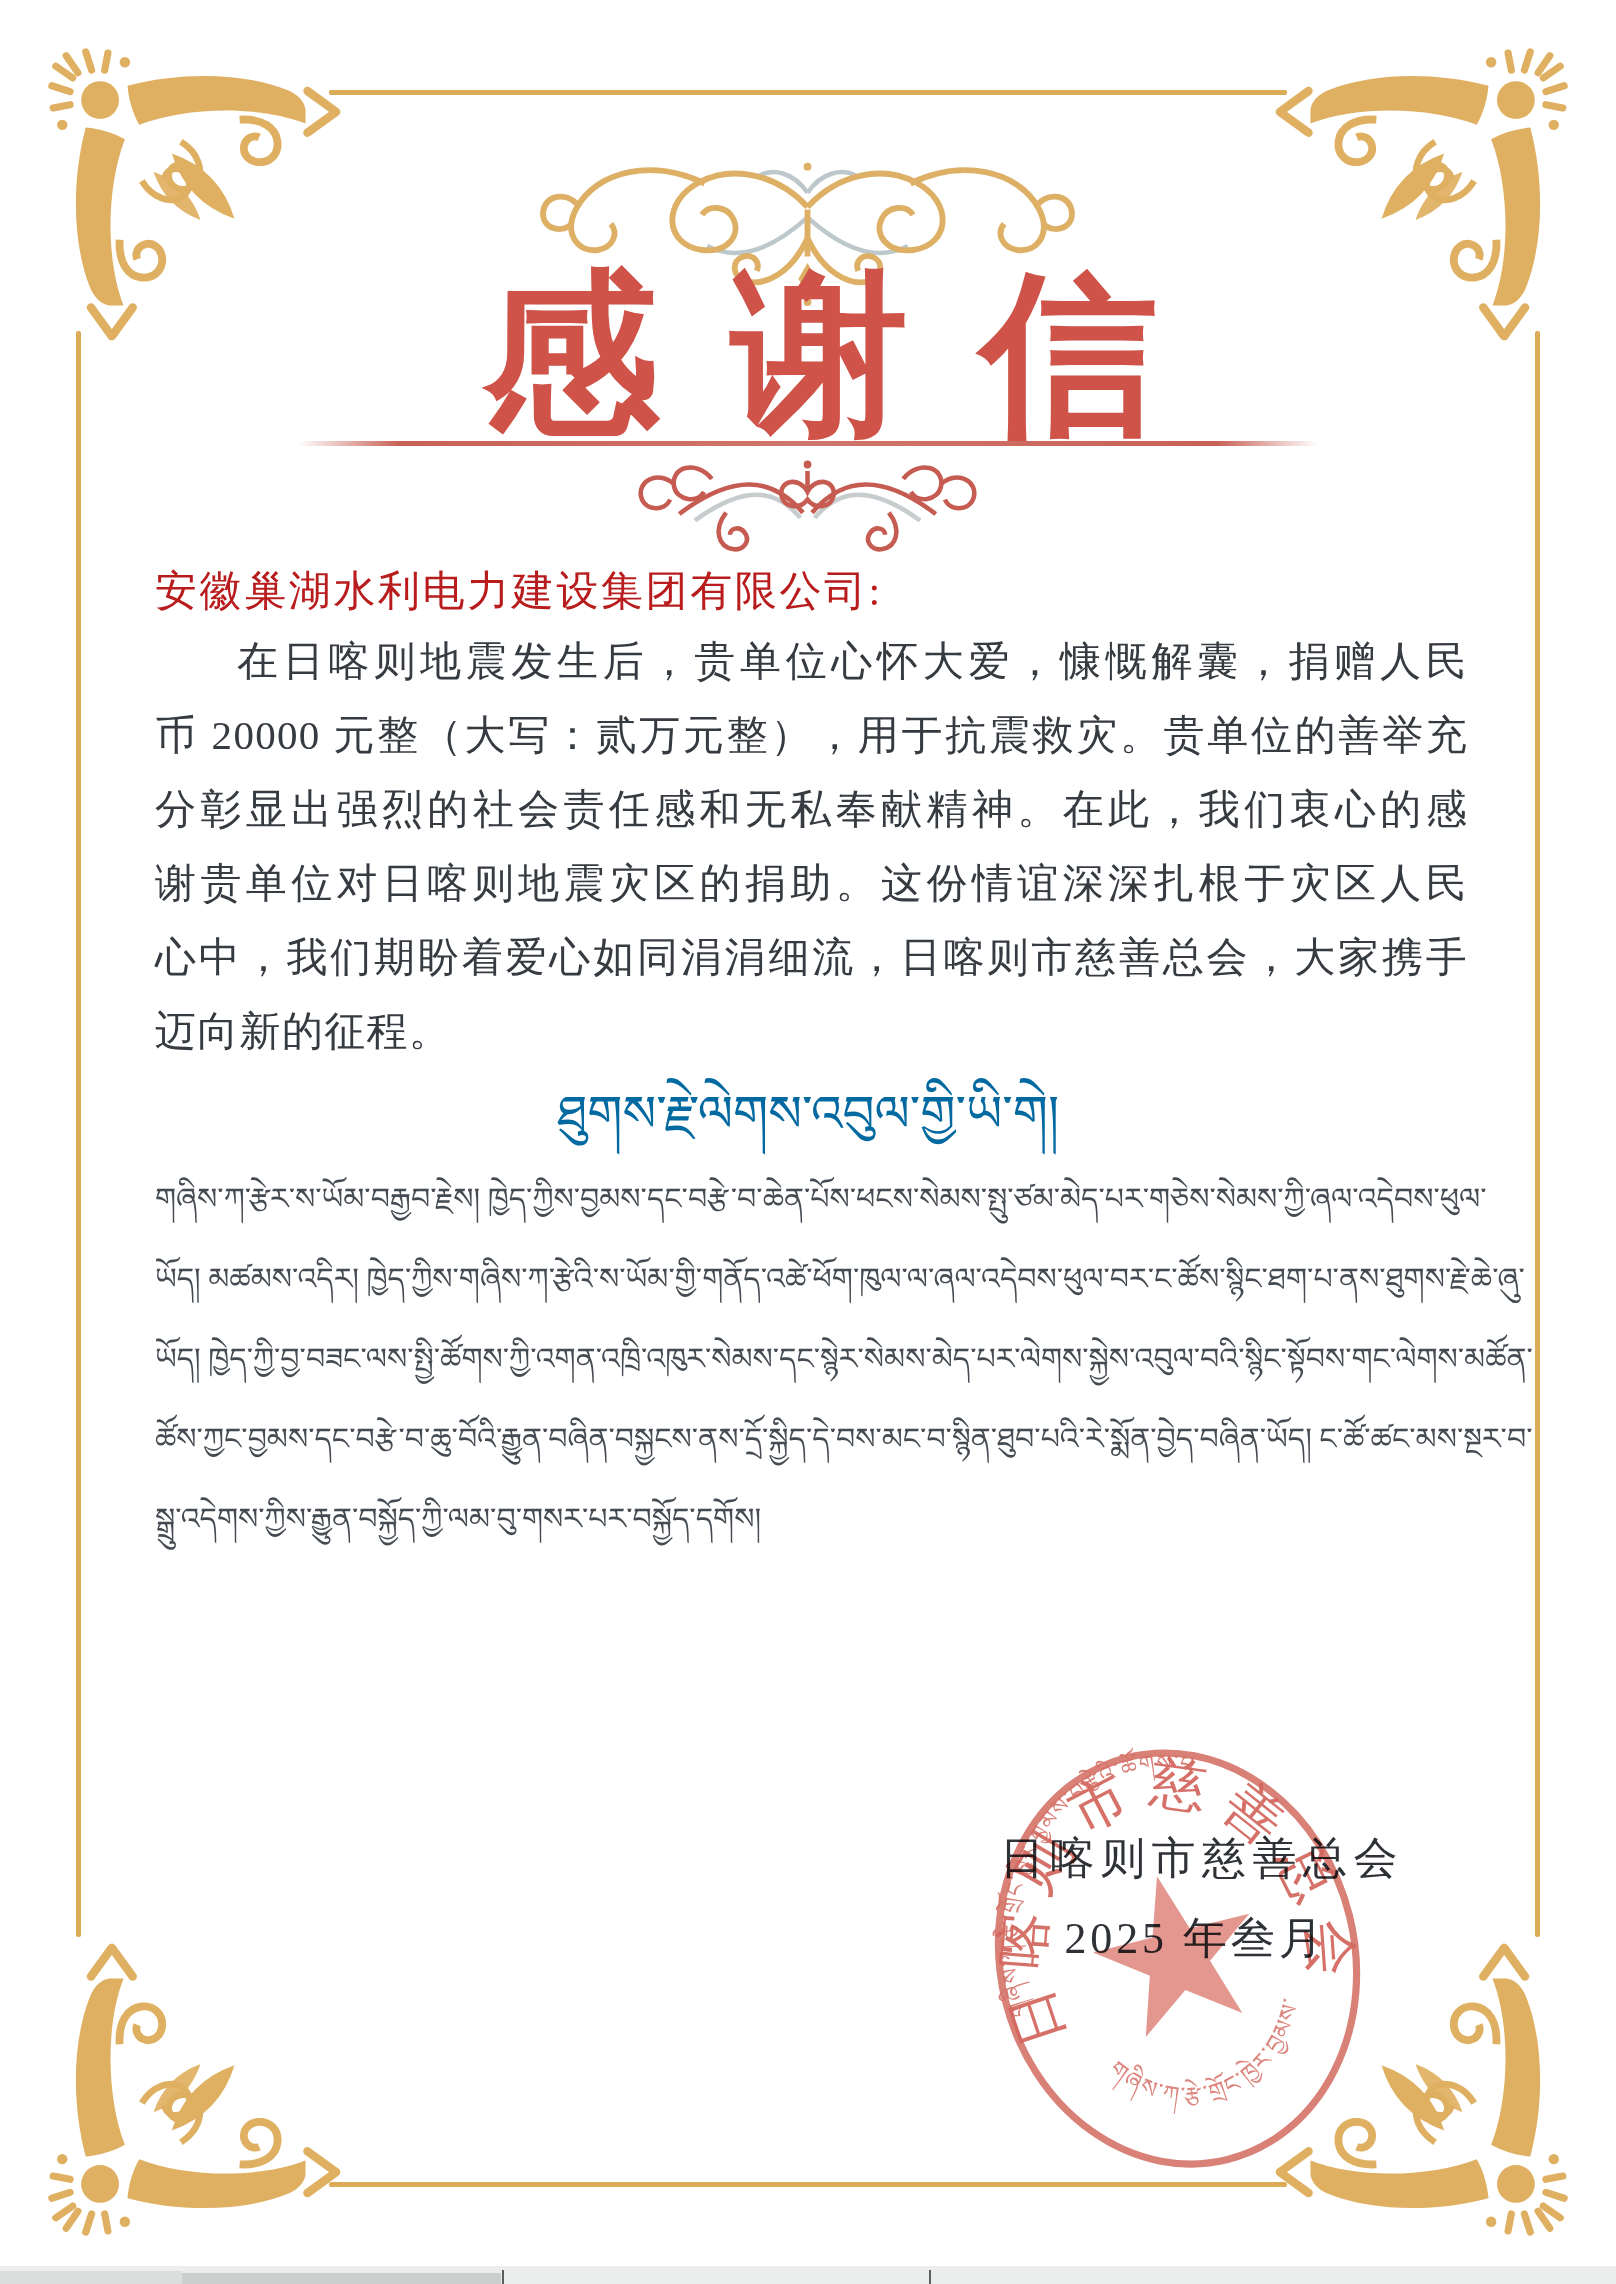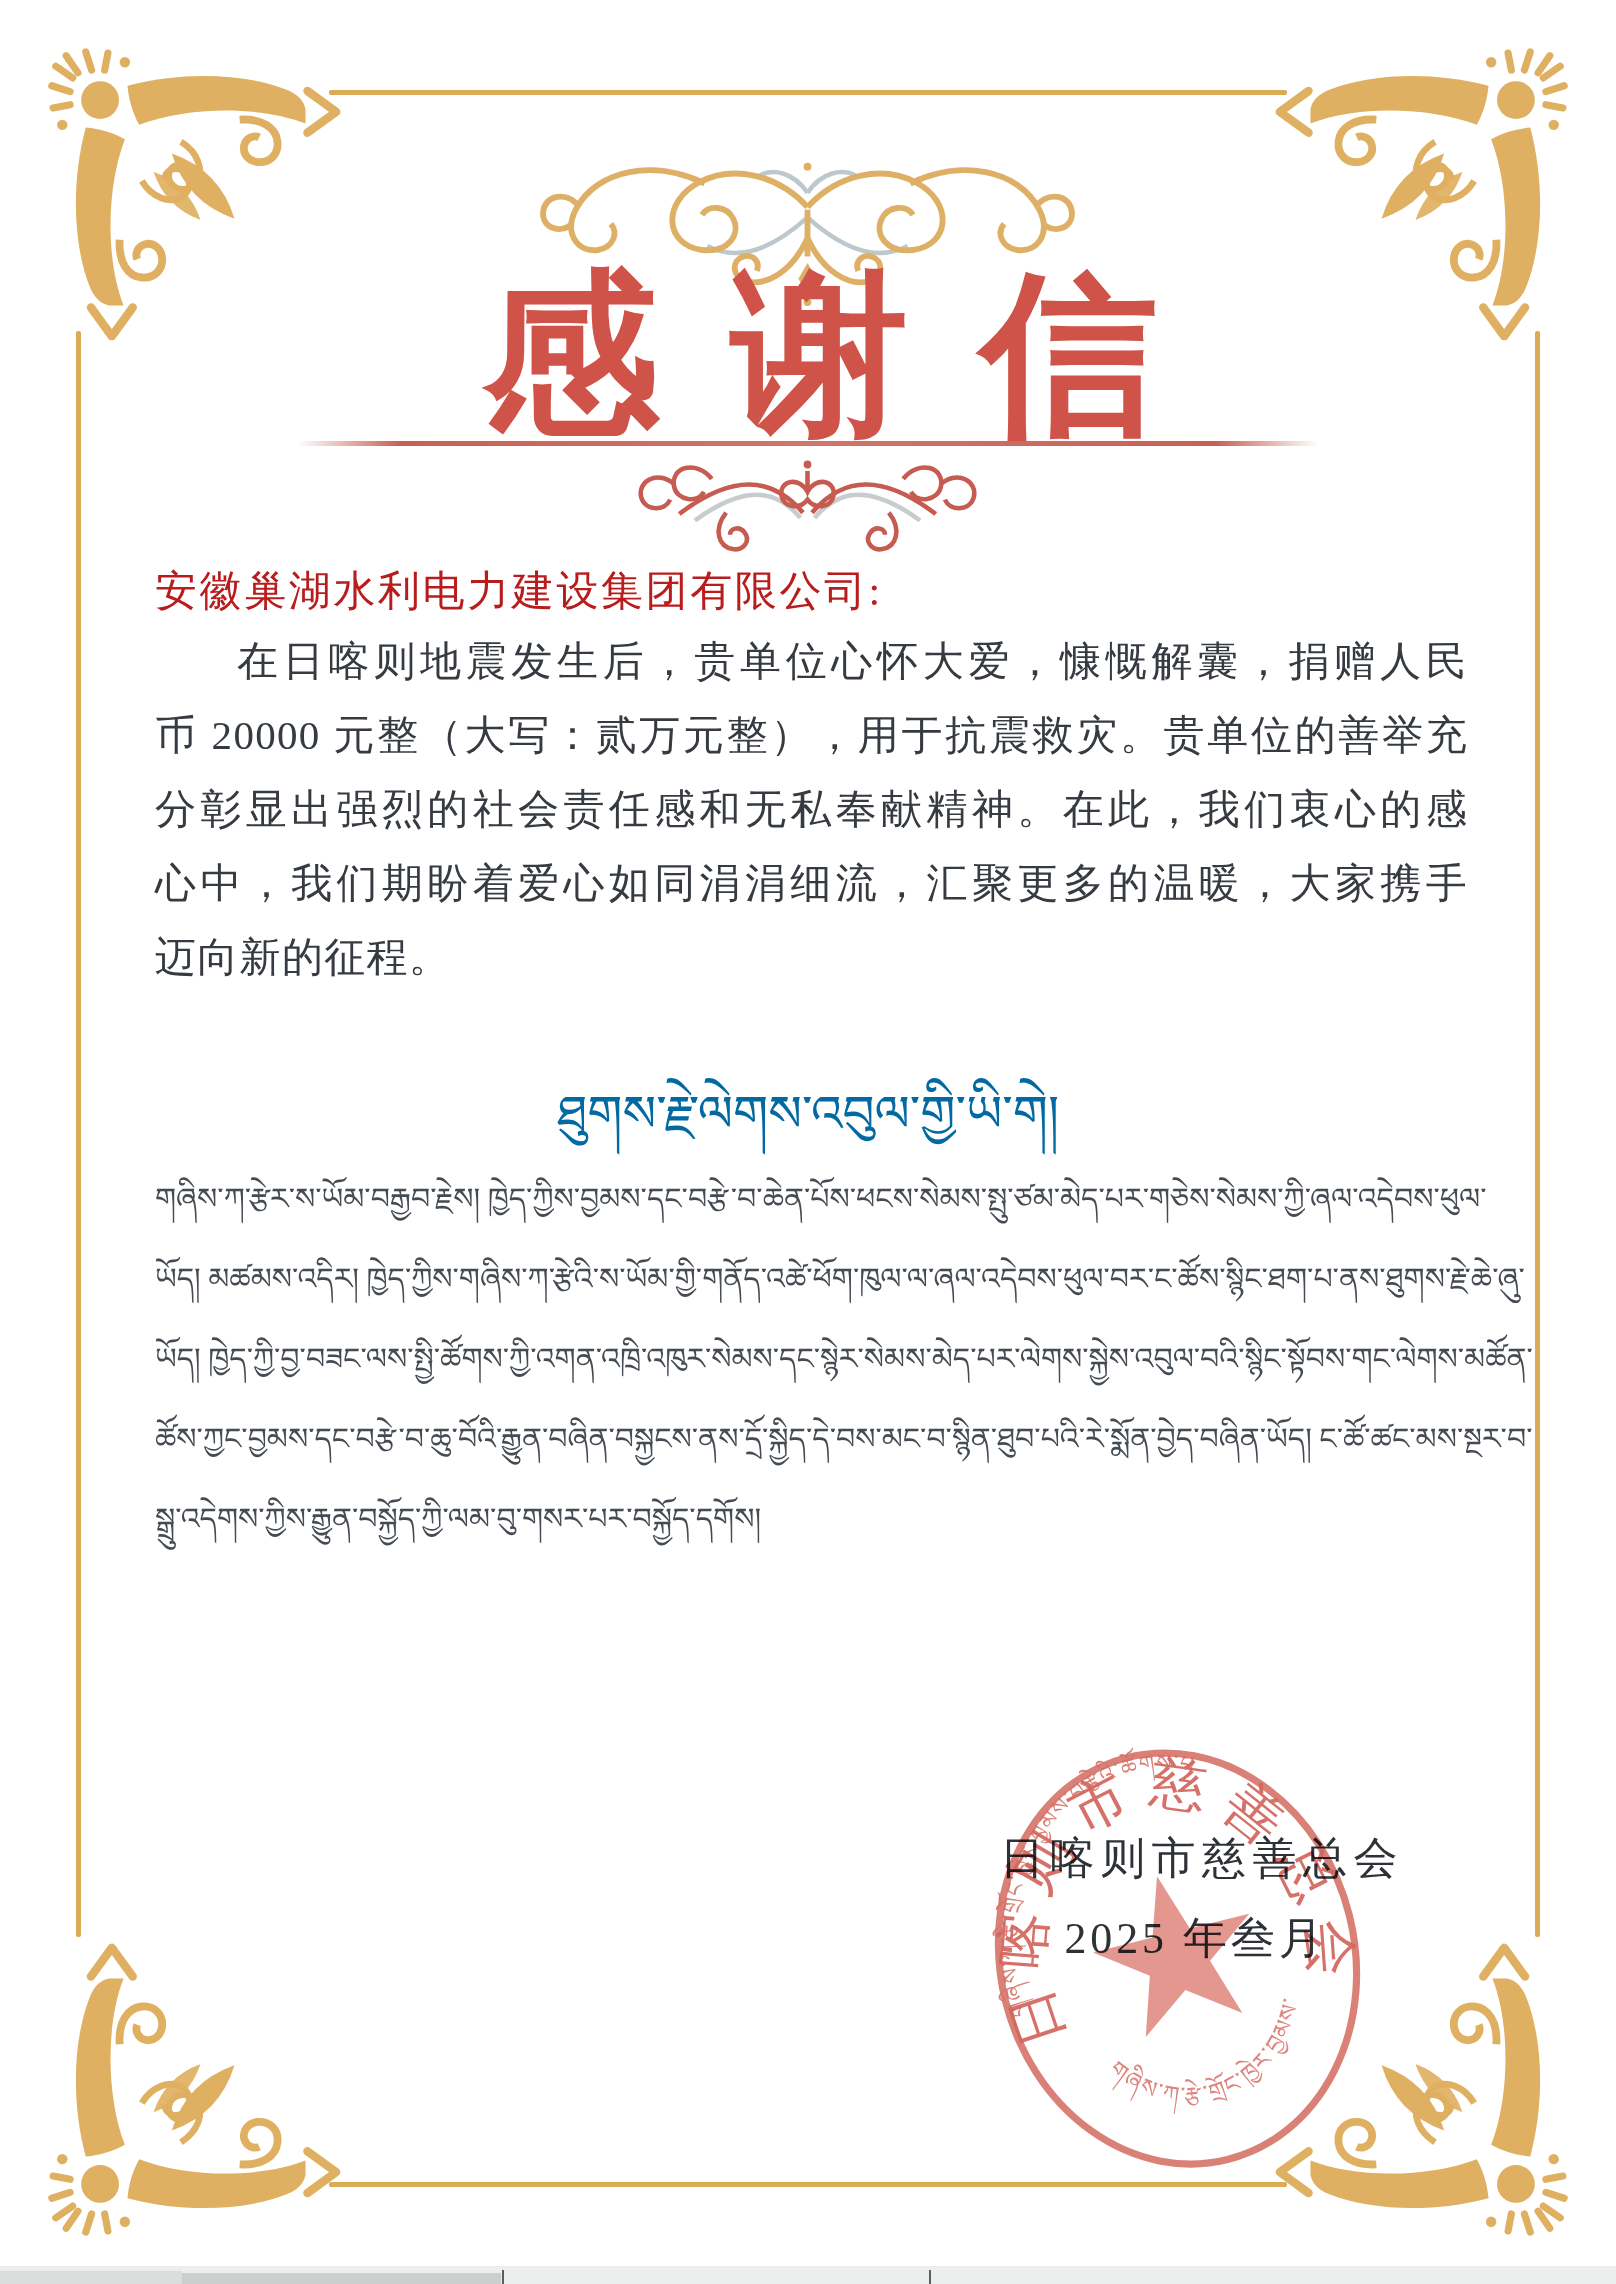--- a/index.html
+++ b/index.html
@@ -174,21 +174,22 @@
   </g>
   <circle cx="265" cy="22" r="6" fill="#c65b51"></circle>
 </svg>
 
 <div class="salutation">安徽巢湖水利电力建设集团有限公司:</div>
 
 <div class="body-block">
   <div class="body-line first">在日喀则地震发生后，贵单位心怀大爱，慷慨解囊，捐赠人民</div>
   <div class="body-line">币 20000 元整（大写：贰万元整），用于抗震救灾。贵单位的善举充</div>
   <div class="body-line">分彰显出强烈的社会责任感和无私奉献精神。在此，我们衷心的感</div>
-  <div class="body-line">心中，我们期盼着爱心如同涓涓细流，汇聚更多的温暖，大家携手</div>
+  <div class="body-line">谢贵单位对日喀则地震灾区的捐助。这份情谊深深扎根于灾区人民</div>
+  <div class="body-line">心中，我们期盼着爱心如同涓涓细流，日喀则市慈善总会，大家携手</div>
   <div class="body-line last">迈向新的征程。</div>
 </div>
 
 <div class="tibetan-title">ཐུགས་རྗེ་ལེགས་འབུལ་གྱི་ཡི་གེ།</div>
 
 <div class="tibetan-block">
   <div class="tibetan-line">གཞིས་ཀ་རྩེར་ས་ཡོམ་བརྒྱབ་རྗེས།  ཁྱེད་ཀྱིས་བྱམས་དང་བརྩེ་བ་ཆེན་པོས་ཕངས་སེམས་སྤུ་ཙམ་མེད་པར་གཅེས་སེམས་ཀྱི་ཞལ་འདེབས་ཕུལ་</div>
   <div class="tibetan-line">ཡོད།  མཚམས་འདིར།  ཁྱེད་ཀྱིས་གཞིས་ཀ་རྩེའི་ས་ཡོམ་གྱི་གནོད་འཚེ་ཕོག་ཁུལ་ལ་ཞལ་འདེབས་ཕུལ་བར་ང་ཚོས་སྙིང་ཐག་པ་ནས་ཐུགས་རྗེ་ཆེ་ཞུ་</div>
   <div class="tibetan-line">ཡོད།  ཁྱེད་ཀྱི་བྱ་བཟང་ལས་སྤྱི་ཚོགས་ཀྱི་འགན་འཁྲི་འཁུར་སེམས་དང་སྙེར་སེམས་མེད་པར་ལེགས་སྐྱེས་འབུལ་བའི་སྙིང་སྟོབས་གང་ལེགས་མཚོན་</div>
   <div class="tibetan-line">ཚོས་ཀྱང་བྱམས་དང་བརྩེ་བ་ཆུ་བོའི་རྒྱུན་བཞིན་བསྐྱངས་ནས་དྲོ་སྐྱིད་དེ་བས་མང་བ་སྙིན་ཐུབ་པའི་རེ་སྨོན་བྱེད་བཞིན་ཡོད།  ང་ཚོ་ཚང་མས་སྔར་བ་</div>

